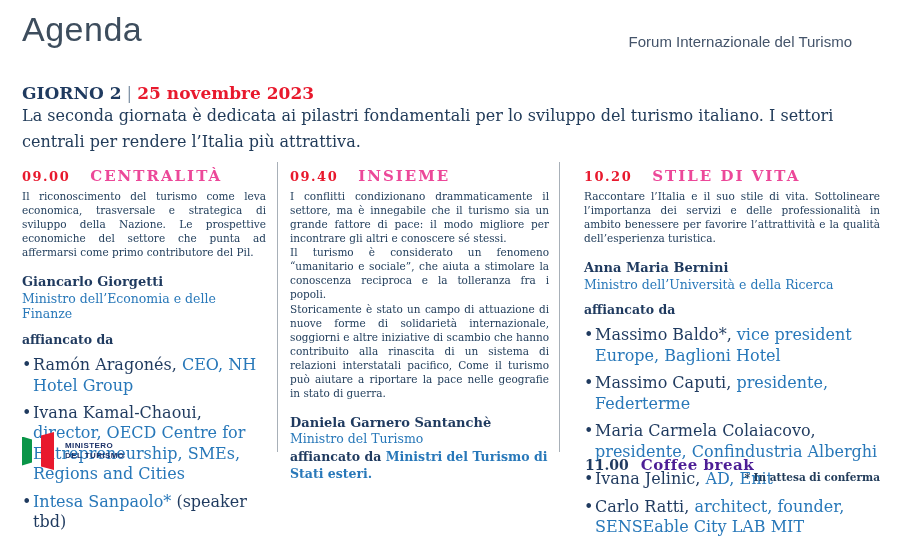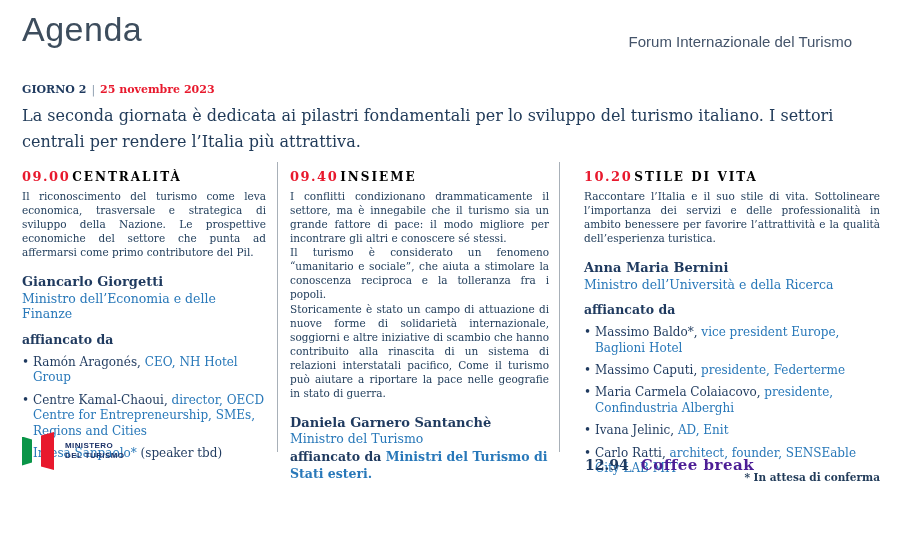--- a/index.html
+++ b/index.html
@@ -15,57 +15,57 @@
     font-size:34px; font-weight:400; color:#3d4d5d; letter-spacing:0.5px;
   }
   .brand {
     position:absolute; right:48px; top:33px;
     font-family:"Liberation Sans", sans-serif;
     font-size:15px; color:#44546a;
   }
   
   .day-line {
     position:absolute; left:22px; top:83px;
-    font-size:11px; font-weight:bold; color:#1f3a5f;
+    font-size:17px; font-weight:bold; color:#1f3a5f;
   }
   .day-sep { color:#8496a9; font-weight:400; padding:0 5px; }
   .day-date { color:#e8192d; }
   .intro {
     position:absolute; left:22px; top:103px; width:845px;
     font-size:16px; line-height:1.6; color:#223c5a;
   }
   
   .col { position:absolute; top:166px; }
   .col-1 { left:22px;  width:244px; }
   .col-2 { left:290px; width:259px; }
   .col-3 { left:584px; width:296px; }
   .divider { position:absolute; top:162px; width:1px; height:290px; background:#a8b0b8; }
   .divider-1 { left:277px; }
   .divider-2 { left:559px; }
 
   .session-head { margin-bottom:4px; white-space:nowrap; }
   .session-time  { color:#e8192d; font-weight:bold; font-size:13px; letter-spacing:1.5px; }
-  .session-title { color:#000000; font-weight:bold; font-size:12px; letter-spacing:2px; margin-left:2px; }
+  .session-title { color:#ec4899; font-weight:bold; font-size:15px; letter-spacing:2px; margin-left:20px; }
 
   .desc p {
     font-size:10.5px; line-height:1.34; color:#24405e;
     text-align:justify; margin:0;
   }
   .speaker { margin-top:15px; }
   .speaker-name { font-size:13px; font-weight:bold; color:#1f3a5f; line-height:1.25; }
   .speaker-role { font-size:12.5px; color:#2878b9; line-height:1.25; }
 
   .aff-label { margin-top:10px; font-size:12.5px; font-weight:bold; color:#1f3a5f; line-height:1.3; }
   .aff-inline { margin-top:2px; font-size:12.5px; font-weight:bold; color:#1f3a5f; line-height:1.35; }
   .aff-inline .blue-part { color:#2878b9; }
 
   .panel { margin-top:7px; }
   .bullet {
     position:relative; padding-left:11px; margin-bottom:7px;
-    font-size:12px; line-height:1.28; color:#1f3a5f;
+    font-size:16px; line-height:1.28; color:#1f3a5f;
   }
   .bullet::before { content:"•"; position:absolute; left:0; top:0; color:#1f3a5f; }
   .blue-part { color:#2878b9; }
   .dark-part { color:#1f3a5f; }
 
   
   .coffee { position:absolute; left:585px; top:455px; white-space:nowrap; }
   .coffee-time  { font-size:14px; font-weight:bold; color:#1f3a5f; }
   .coffee-label { font-size:15px; font-weight:bold; color:#4c1d95; margin-left:12px; letter-spacing:0.5px; }
   .footnote {
@@ -117,21 +117,21 @@
     <div class="speaker">
       <div class="speaker-name">Giancarlo Giorgetti</div>
       <div class="speaker-role">Ministro dell’Economia e delle Finanze</div>
     </div>
     <div class="aff-label">affiancato da</div>
     <div class="panel">
       <div class="bullet">
         <span class="dark-part">Ramón Aragonés, </span><span class="blue-part">CEO, NH Hotel Group</span><span class="dark-part"></span>
       </div>
       <div class="bullet">
-        <span class="dark-part">Centre Kamal-Chaoui, </span><span class="blue-part">director,  OECD Centre for Entrepreneurship, SMEs, Regions and Cities</span><span class="dark-part"></span>
+        <span class="dark-part">Ivana Kamal-Chaoui, </span><span class="blue-part">director,  OECD Centre for Entrepreneurship, SMEs, Regions and Cities</span><span class="dark-part"></span>
       </div>
       <div class="bullet">
         <span class="dark-part"></span><span class="blue-part">Intesa Sanpaolo*</span><span class="dark-part"> (speaker tbd)</span>
       </div>
     </div>
   </div>
 
   <div class="col col-2">
     <div class="session-head">
       <span class="session-time">09.40</span><span class="session-title">INSIEME</span>
@@ -175,21 +175,21 @@
       <div class="bullet">
         <span class="dark-part">Ivana Jelinic, </span><span class="blue-part">AD, Enit</span>
       </div>
       <div class="bullet">
         <span class="dark-part">Carlo Ratti, </span><span class="blue-part">architect, founder, SENSEable City LAB MIT</span>
       </div>
     </div>
   </div>
 
   <div class="coffee">
-    <span class="coffee-time">12.94</span><span class="coffee-label">Coffee break</span>
+    <span class="coffee-time">11.00</span><span class="coffee-label">Coffee break</span>
   </div>
 
   <div class="footnote">* In attesa di conferma</div>
 
   <div class="logo">
     <div class="logo-green"></div>
     <div class="logo-red"></div>
     <div class="logo-text">
       <div>MINISTERO</div>
       <div>DEL TURISMO</div>

